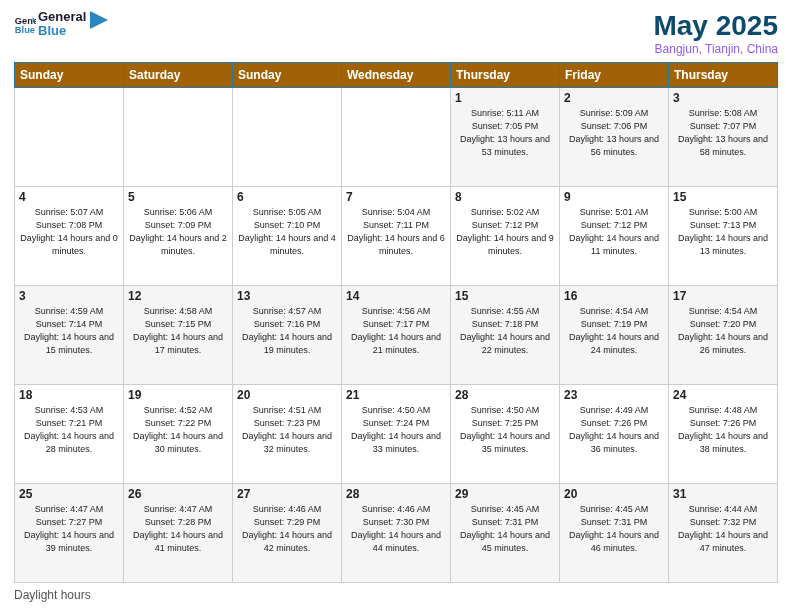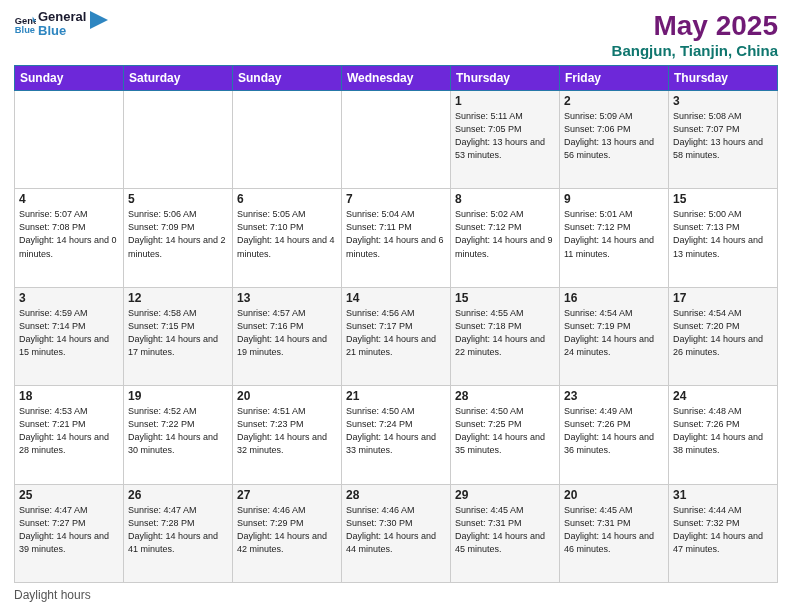--- a/index.html
+++ b/index.html
@@ -31,36 +31,35 @@
     .logo-icon {
       width: 22px;
       height: 22px;
     }
     .title-block {
       text-align: right;
     }
     .title-main {
       font-size: 28px;
       font-weight: bold;
-      color: #701a75;
+      color: #0c4a6e;
     }
     .title-sub {
-      font-size: 15px;
-      color: #0f766e;
-      font-weight: bold;
+      font-size: 12px;
+      color: #8b5cf6;
     }
     .calendar {
       flex: 1;
       border: 1px solid #ccc;
       border-collapse: collapse;
       width: 100%;
       table-layout: fixed;
     }
     .cal-header-row th {
-      background: #6d28d9;
+      background: #a16207;
       color: #fff;
       font-size: 12px;
       font-weight: bold;
       text-align: left;
       padding: 5px 5px;
       border: 1px solid #2678a8;
     }
     .cal-row td {
       border: 1px solid #ccc;
       vertical-align: top;
@@ -79,20 +78,21 @@
     .day-num {
       font-size: 12px;
       font-weight: bold;
       display: block;
       margin-bottom: 2px;
     }
     .day-detail {
       font-size: 9px;
       line-height: 1.45;
       color: #222;
+      text-align: center;
     }
     .footer {
       margin-top: 5px;
       font-size: 12px;
       color: #555;
       text-align: left;
     }
   </style>
 </head>
 <body>

